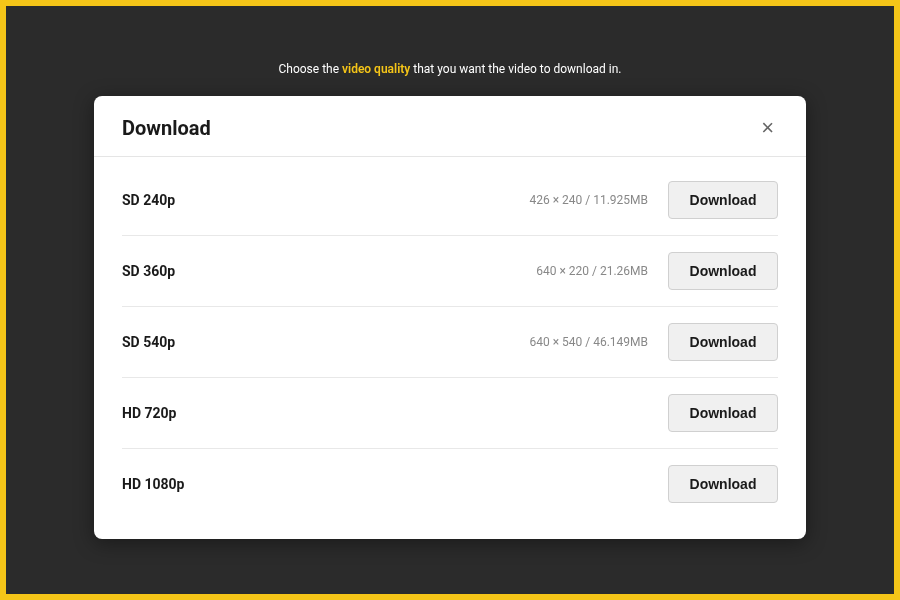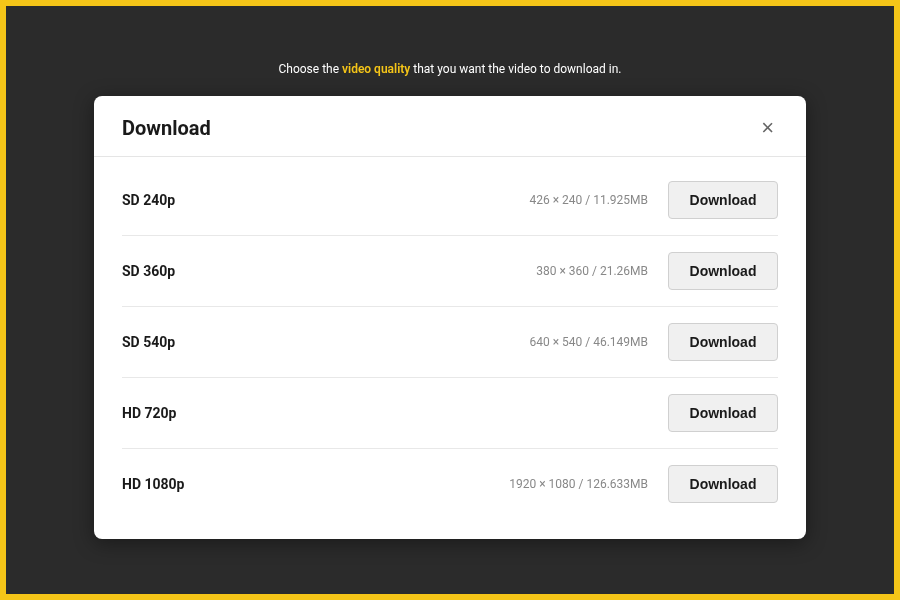--- a/index.html
+++ b/index.html
@@ -105,31 +105,30 @@
     <button class="close-btn">×</button>
   </div>
   <div class="modal-body" id="quality-list">
   <div class="quality-row">
         <span class="quality-label">SD 240p</span>
         <span class="quality-info">426 × 240 / 11.925MB</span>
         <button class="download-btn">Download</button>
       </div>
       <div class="quality-row">
         <span class="quality-label">SD 360p</span>
-        <span class="quality-info">380 × 360 / 21.26MB</span>
+        <span class="quality-info">640 × 220 / 21.26MB</span>
         <button class="download-btn">Download</button>
       </div>
       <div class="quality-row">
         <span class="quality-label">SD 540p</span>
         <span class="quality-info">640 × 540 / 46.149MB</span>
         <button class="download-btn">Download</button>
       </div>
       <div class="quality-row">
         <span class="quality-label">HD 720p</span>
         <button class="download-btn">Download</button>
       </div>
       <div class="quality-row">
         <span class="quality-label">HD 1080p</span>
-        <span class="quality-info">1920 × 1080 / 126.633MB</span>
         <button class="download-btn">Download</button>
       </div>
     </div>
 </div>
 
 </body></html>

